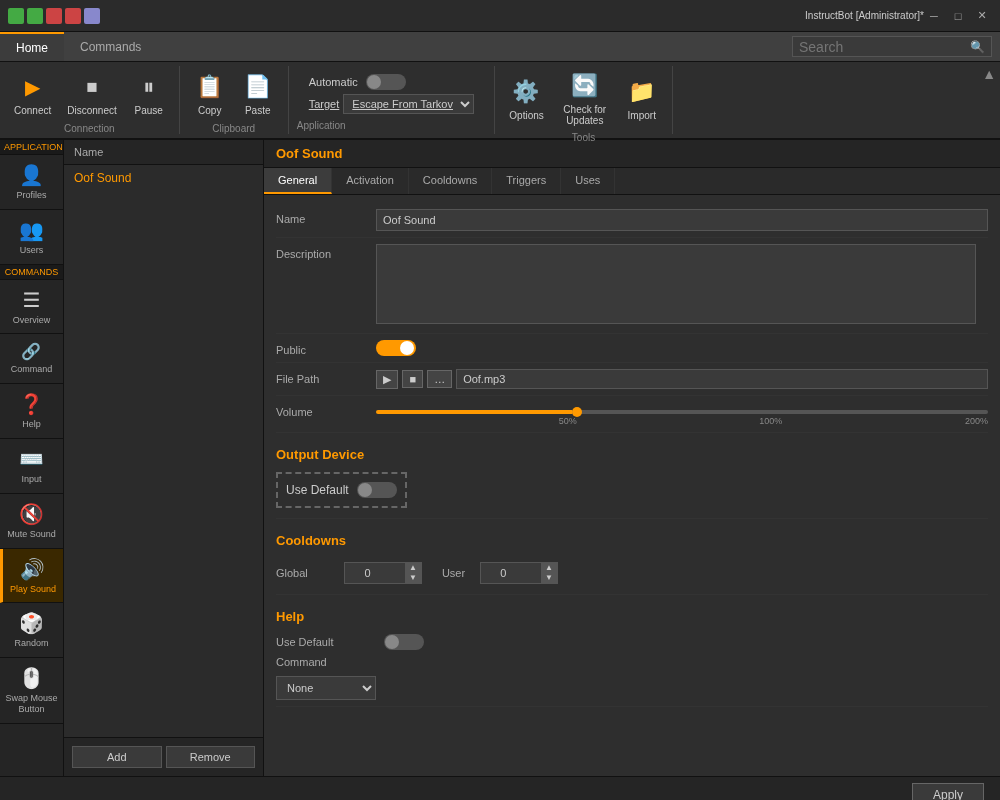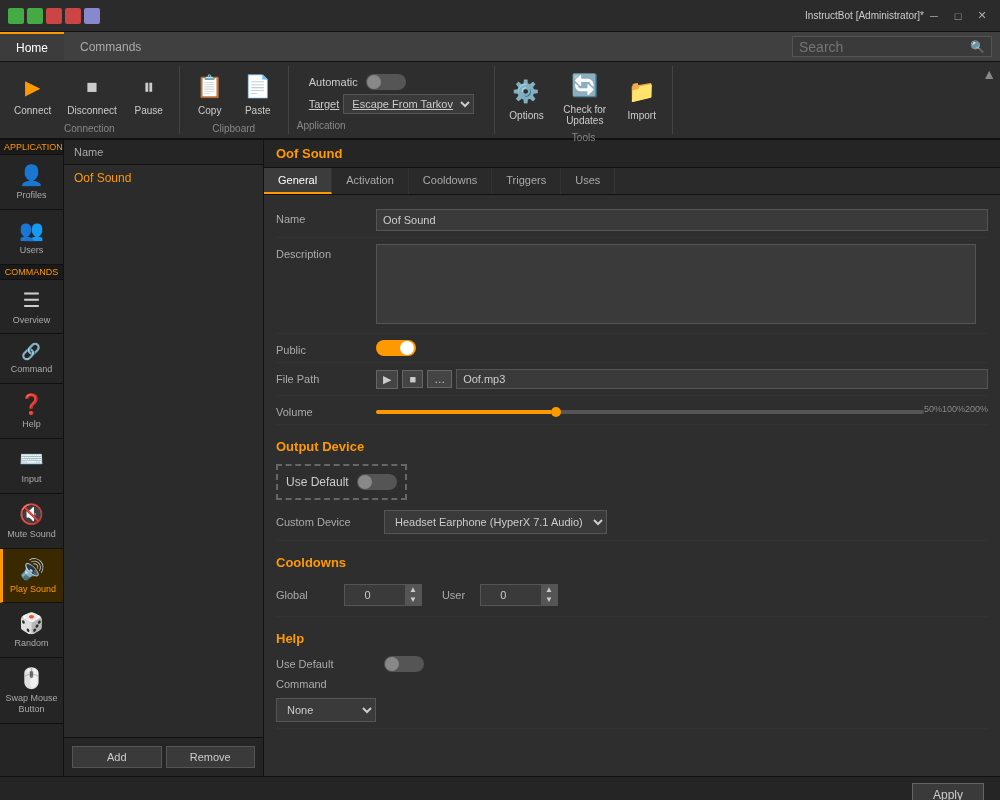--- a/index.html
+++ b/index.html
@@ -406,21 +406,21 @@
       border: 1px solid #555;
       color: #ccc;
       font-size: 11px;
       padding: 3px 6px;
       flex: 1;
     }
 
     
     .volume-slider-wrap {
       display: flex;
-      flex-direction: row;
+      flex-direction: column;
     }
     .volume-slider {
       width: 100%;
       -webkit-appearance: none;
       height: 4px;
       background: linear-gradient(to right, #f90 0%, #f90 32%, #555 32%, #555 100%);
       outline: none;
       border-radius: 2px;
       cursor: pointer;
       margin-top: 8px;
@@ -750,26 +750,20 @@
           </div>
         </div>
 
         <div class="form-row" style="flex-direction:column;gap:6px;">
           <div class="section-title">Output Device</div>
           <div class="dashed-box">
             <span>Use Default</span>
             <div class="toggle-track" style="background:#555;">
               <div class="knob"></div>
             </div>
-          </div>
-          <div style="display:flex;align-items:center;gap:8px;">
-            <span style="font-size:11px;color:#aaa;width:100px;flex-shrink:0;">Custom Device</span>
-            <select class="form-select">
-              <option>Headset Earphone (HyperX 7.1 Audio)</option>
-            </select>
           </div>
         </div>
 
         <div class="form-row" style="flex-direction:column;gap:6px;">
           <div class="section-title">Cooldowns</div>
           <div class="cooldown-row">
             <span style="color:#aaa;font-size:11px;width:60px;">Global</span>
             <div class="number-input-wrap">
               <input class="number-input" type="number" value="0" style="">
               <div class="spin-btns">

